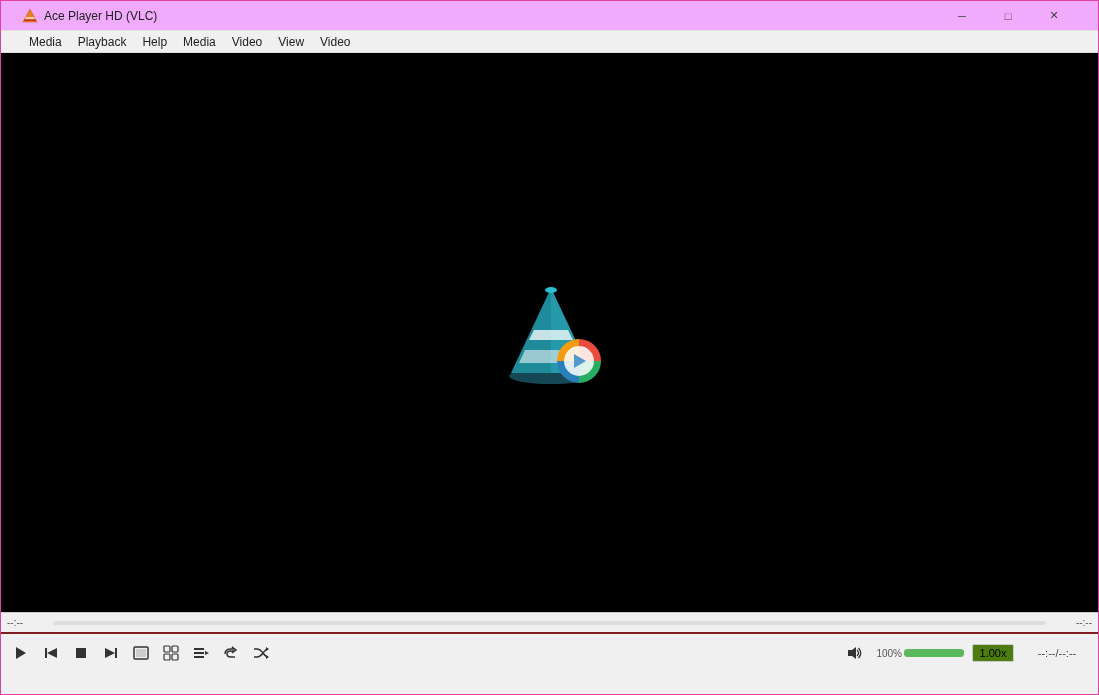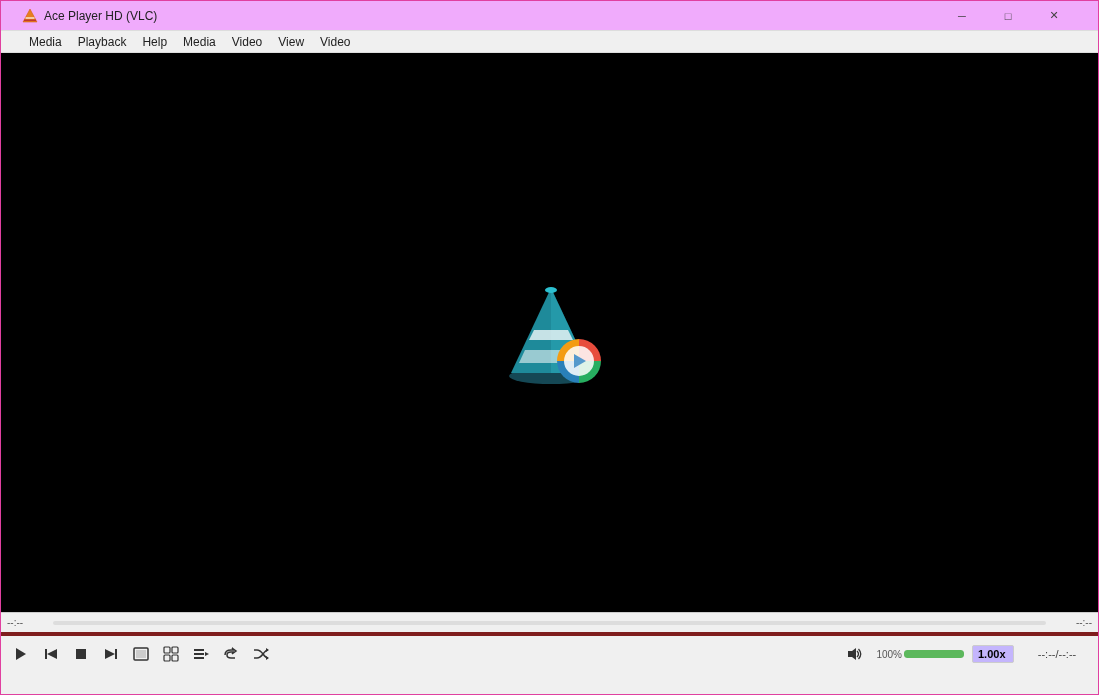--- a/index.html
+++ b/index.html
@@ -144,21 +144,21 @@
       text-align: right;
     }
 
     
     #controls-bar {
       background: #f0f0f0;
       height: 40px;
       display: flex;
       align-items: center;
       padding: 16px 6px;
-      border-top: 4px solid #7f1d1d;
+      border-top: 2px solid #7f1d1d;
       gap: 2px;
     }
     .ctrl-btn {
       width: 28px;
       height: 28px;
       display: flex;
       align-items: center;
       justify-content: center;
       cursor: pointer;
       border: none;
@@ -181,28 +181,28 @@
       border-radius: 3px;
       overflow: hidden;
       position: relative;
     }
     .volume-bar-fill {
       height: 100%;
       background: #5cb85c;
       border-radius: 3px;
     }
     .speed-box {
-      background: #c4b5fd;
+      background: #4d7c0f;
       border: 1px solid #ccc;
       padding: 2px 5px;
       font-size: 11px;
       margin-left: 6px;
       min-width: 42px;
+      text-align: center;
       border-radius: 2px;
-      font-weight: bold;
     }
     .time-display {
       font-size: 11px;
       color: #444;
       margin-left: 6px;
       min-width: 70px;
       text-align: center;
     }
 
     

